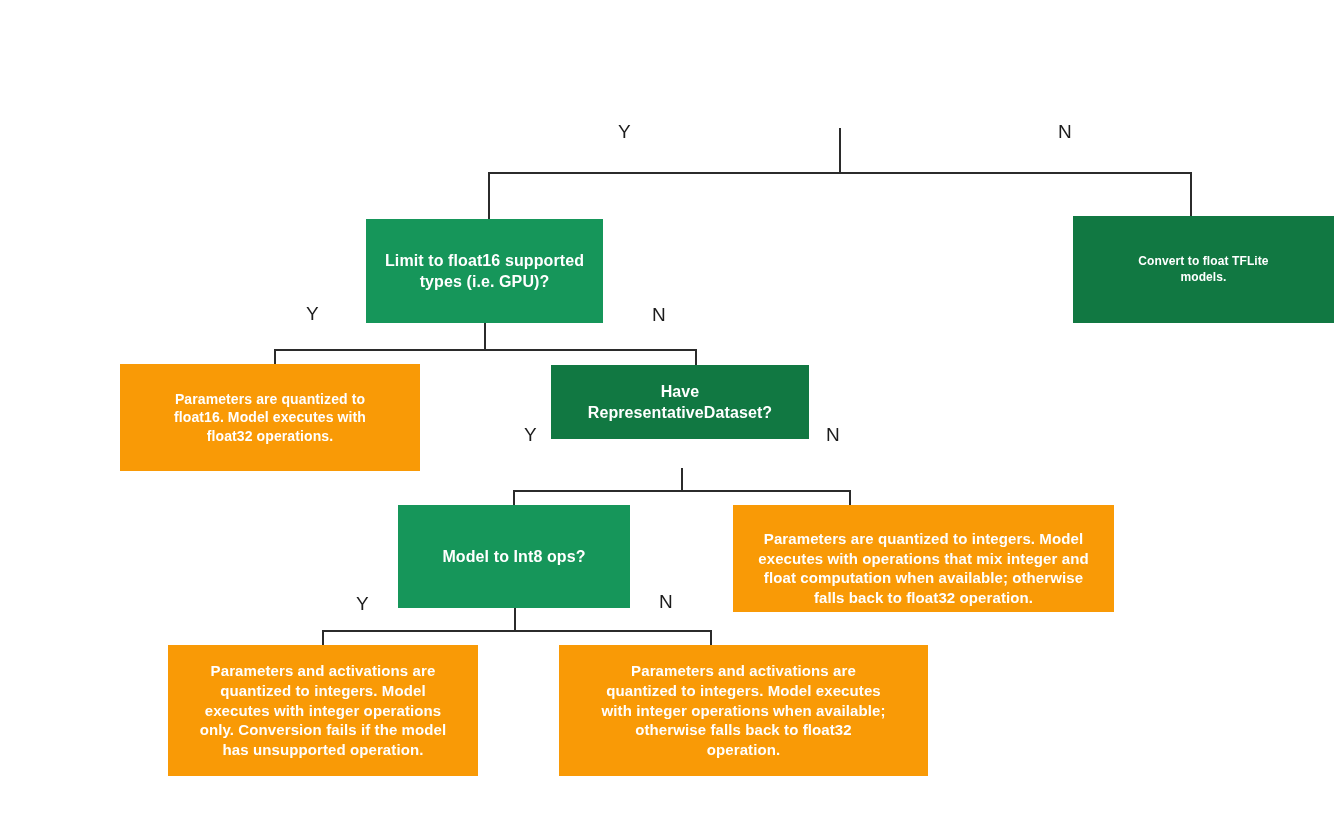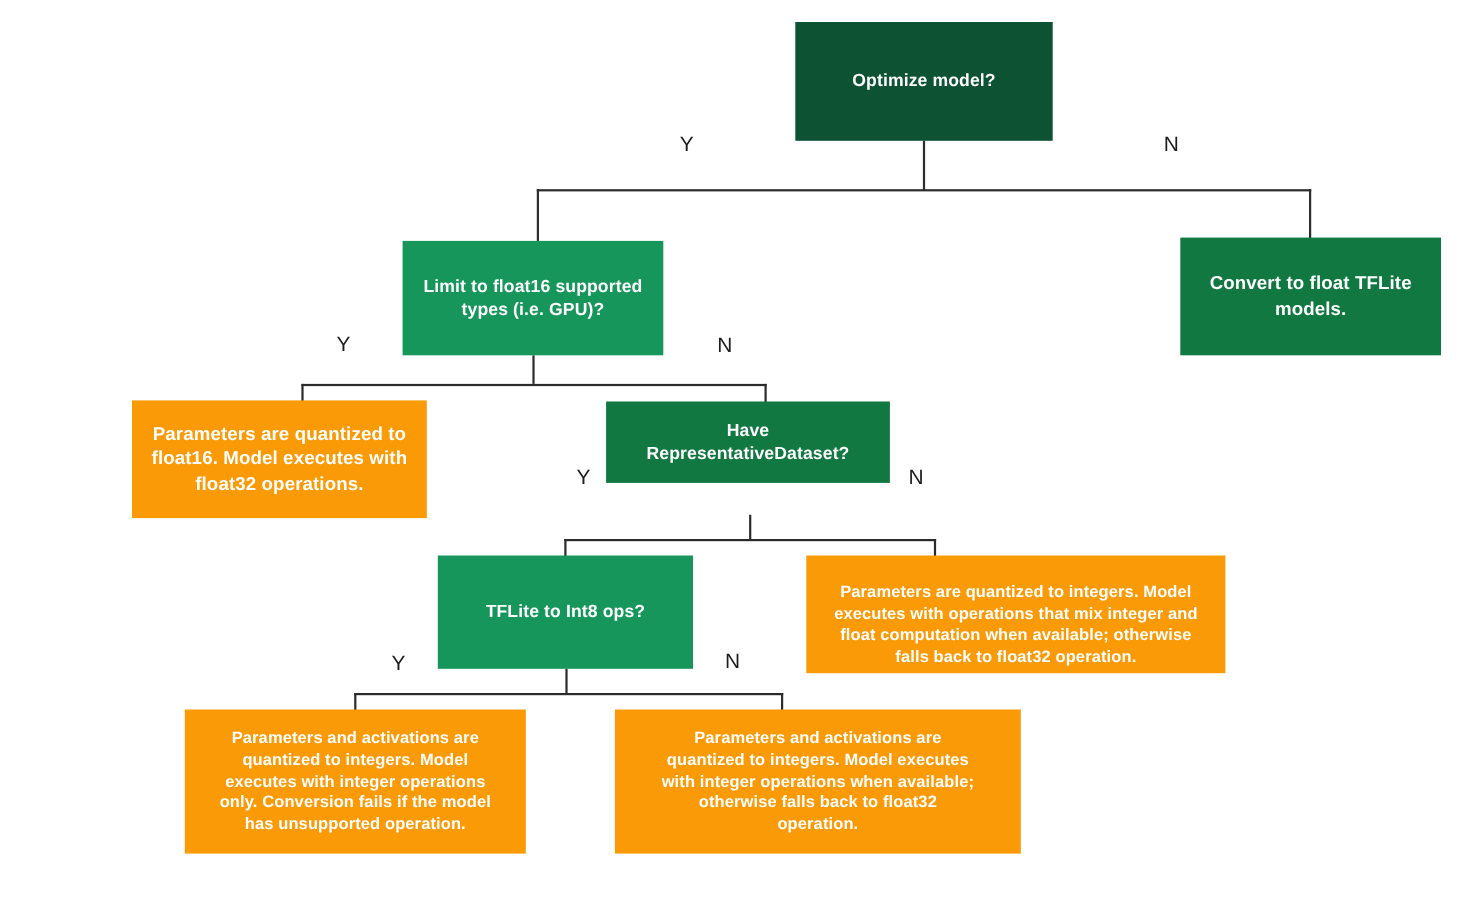--- a/index.html
+++ b/index.html
@@ -65,31 +65,30 @@
     <div class="edge edge-v" id="e-float16-left" style="left: 274px; top: 349px; height: 18px;"></div>
     <div class="edge edge-v" id="e-float16-right" style="left: 695px; top: 349px; height: 19px;"></div>
     <div class="edge edge-v" id="e-repdata-stem" style="left: 681px; top: 468px; height: 22px;"></div>
     <div class="edge edge-h" id="e-repdata-bus" style="left: 513px; top: 490px; width: 338px;"></div>
     <div class="edge edge-v" id="e-repdata-left" style="left: 513px; top: 490px; height: 17px;"></div>
     <div class="edge edge-v" id="e-repdata-right" style="left: 849px; top: 490px; height: 17px;"></div>
     <div class="edge edge-v" id="e-int8-stem" style="left: 514px; top: 608px; height: 22px;"></div>
     <div class="edge edge-h" id="e-int8-bus" style="left: 322px; top: 630px; width: 390px;"></div>
     <div class="edge edge-v" id="e-int8-left" style="left: 322px; top: 630px; height: 17px;"></div>
     <div class="edge edge-v" id="e-int8-right" style="left: 710px; top: 630px; height: 17px;"></div>
-    <div class="node node-dark" style="left: 723px; top: 20px; width: 234px; height: 108px; font-size: 16px;"><span>Optimize model?</span></div>
     <div class="node node-bright" style="left: 366px; top: 219px; width: 237px; height: 104px; font-size: 16px;"><span>Limit to float16 supported
 types (i.e. GPU)?</span></div>
-    <div class="node node-mid" style="left: 1073px; top: 216px; width: 237px; height: 107px; font-size: 17px;"><span>Convert to float TFLite
+    <div class="node node-mid" style="left: 1073px; top: 216px; width: 261px; height: 107px; font-size: 12px;"><span>Convert to float TFLite
 models.</span></div>
-    <div class="node node-orange" style="left: 120px; top: 364px; width: 268px; height: 107px; font-size: 17px;"><span>Parameters are quantized to
+    <div class="node node-orange" style="left: 120px; top: 364px; width: 300px; height: 107px; font-size: 14px;"><span>Parameters are quantized to
 float16. Model executes with
 float32 operations.</span></div>
     <div class="node node-mid" style="left: 551px; top: 365px; width: 258px; height: 74px; font-size: 16px;"><span>Have
 RepresentativeDataset?</span></div>
-    <div class="node node-bright" style="left: 398px; top: 505px; width: 232px; height: 103px; font-size: 16px;"><span>TFLite to Int8 ops?</span></div>
+    <div class="node node-bright" style="left: 398px; top: 505px; width: 232px; height: 103px; font-size: 16px;"><span>Model to Int8 ops?</span></div>
     <div class="node node-orange" style="left: 733px; top: 505px; width: 381px; height: 107px; font-size: 15px; align-items: flex-end;"><span>Parameters are quantized to integers. Model
 executes with operations that mix integer and
 float computation when available; otherwise
 falls back to float32 operation.</span></div>
     <div class="node node-orange" style="left: 168px; top: 645px; width: 310px; height: 131px; font-size: 15px;"><span>Parameters and activations are
 quantized to integers. Model
 executes with integer operations
 only. Conversion fails if the model
 has unsupported operation.</span></div>
     <div class="node node-orange" style="left: 559px; top: 645px; width: 369px; height: 131px; font-size: 15px;"><span>Parameters and activations are

